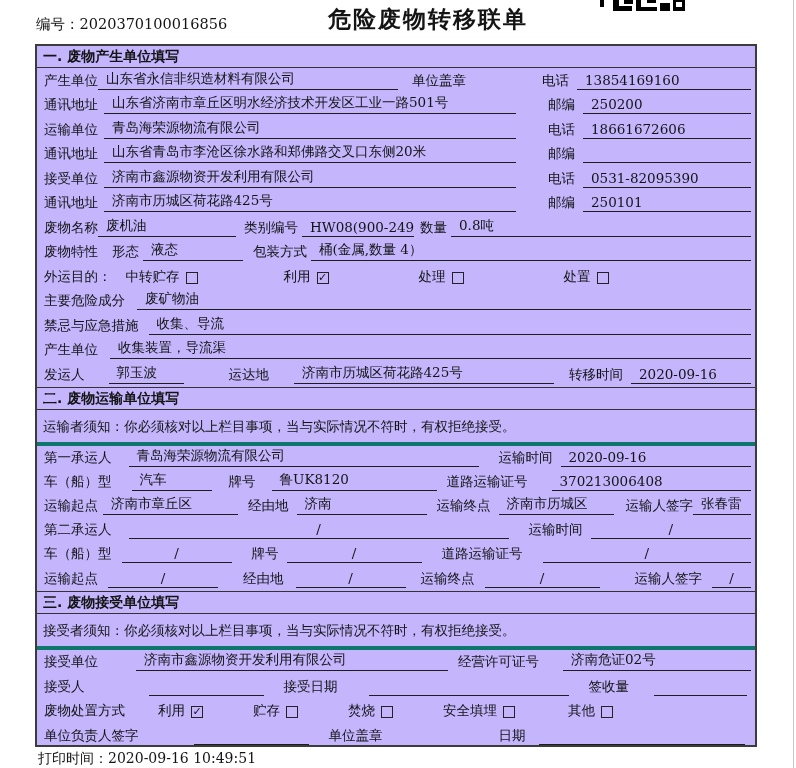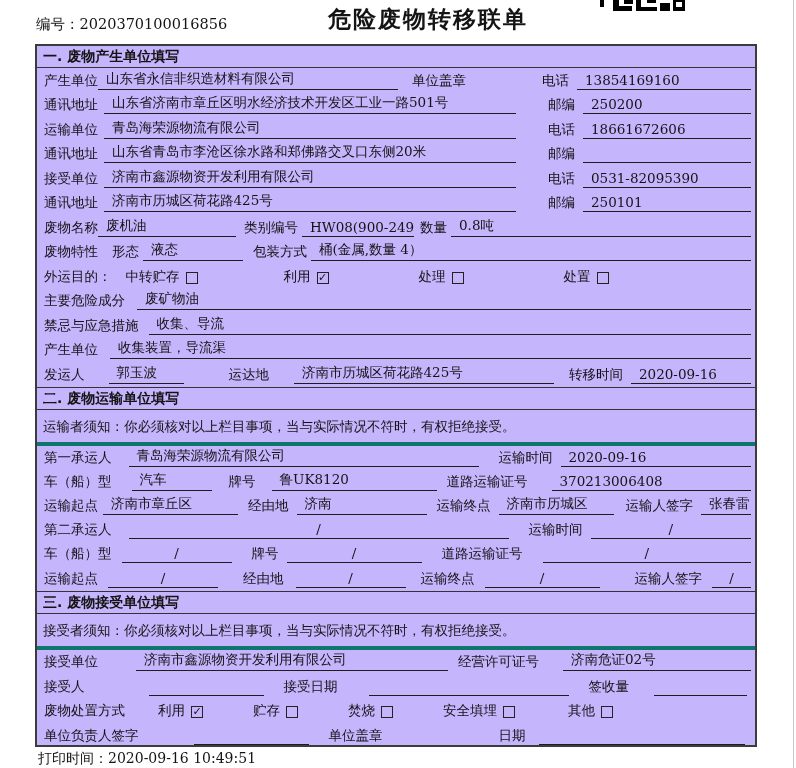--- a/index.html
+++ b/index.html
@@ -205,21 +205,21 @@
   </div>
 
   <div class="row h2">
     <span class="lbl">运输起点</span>
     <span class="u" style="width:135px;margin-left:5px">济南市章丘区</span>
     <span class="lbl" style="margin-left:10px">经由地</span>
     <span class="u" style="width:130px;margin-left:8px">济南</span>
     <span class="lbl" style="margin-left:10px">运输终点</span>
     <span class="u" style="width:115px;margin-left:8px">济南市历城区</span>
     <span class="lbl" style="margin-left:12px">运输人签字</span>
-    <span class="u g" style="margin-left:8px">张春雷</span>
+    <span class="u g" style="">张春雷</span>
   </div>
 
   <div class="row h2">
     <span class="lbl">第二承运人</span>
     <span class="u ctr" style="width:380px;margin-left:17px">/</span>
     <span class="lbl" style="margin-left:20px">运输时间</span>
     <span class="u ctr g" style="margin-left:8px">/</span>
   </div>
 
   <div class="row h2">

